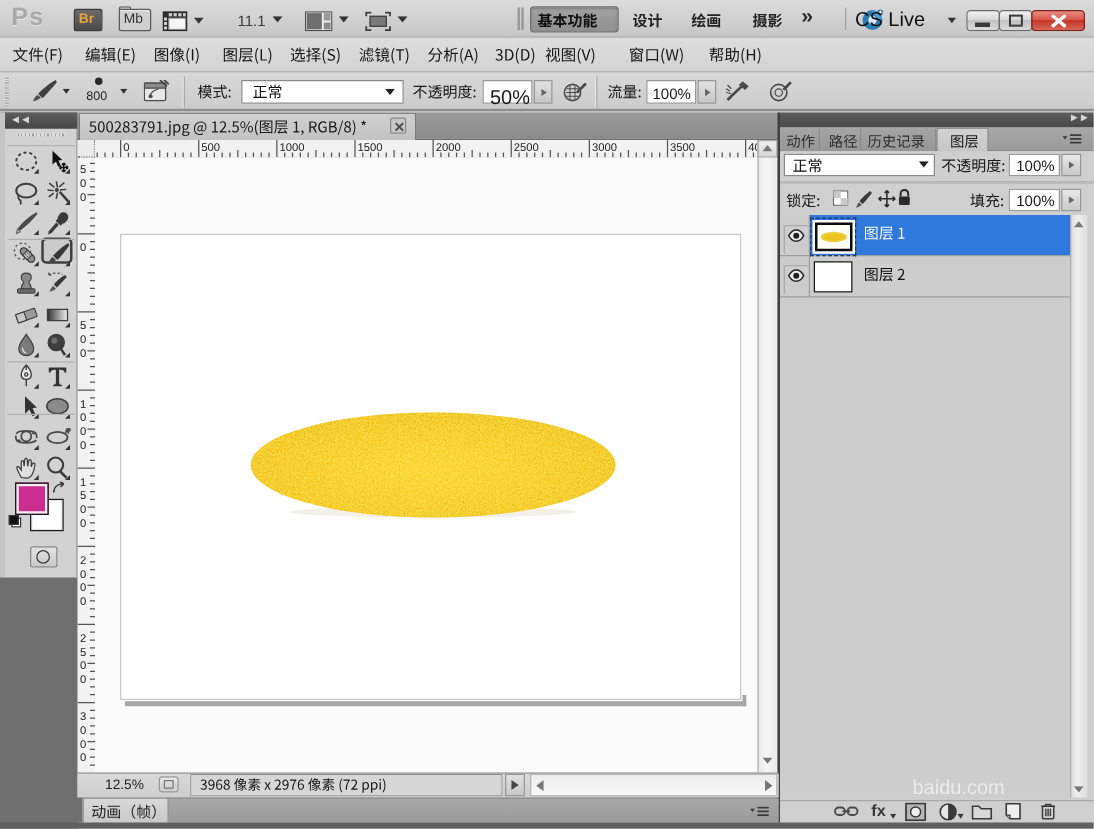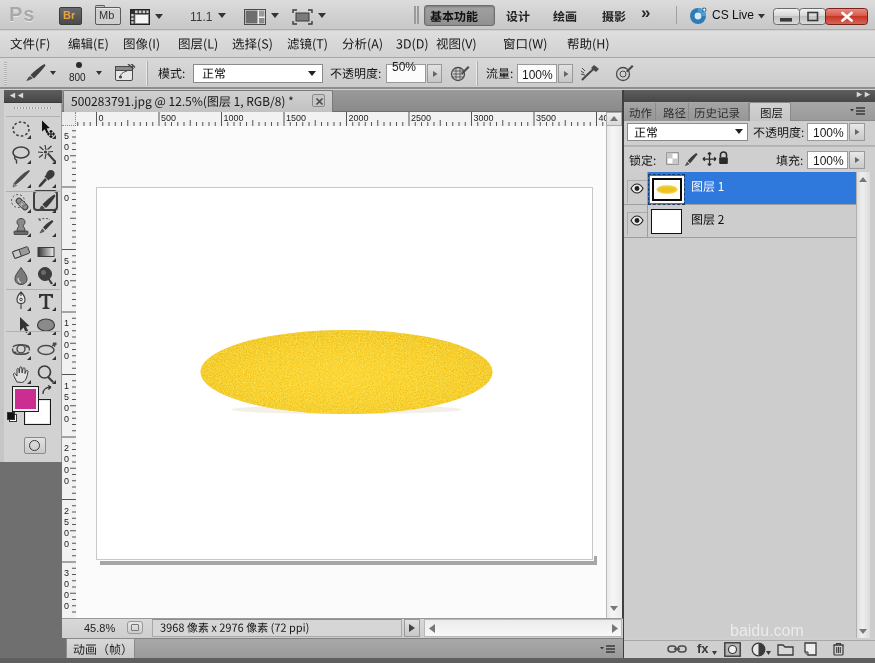--- a/index.html
+++ b/index.html
@@ -78,21 +78,21 @@
       </svg></div>
 <div class="lat" style="left:641px;top:3px;font-size:17px;font-weight:bold;color:#2a2a2a;letter-spacing:-2px">»</div>
 <div class="abs" style="left:676px;top:6px;width:1px;height:18px;background:#a0a0a0"></div>
 <svg class="abs" style="left:689px;top:7px" width="18" height="18" viewBox="0 0 18 18">
 <circle cx="9" cy="9" r="8" fill="#2e7cb4"></circle>
 <circle cx="9" cy="9" r="3.4" fill="#d6e9f5"></circle>
 <path d="M9 1 A8 8 0 0 1 17 9 L13 9 A4.5 4.5 0 0 0 9 4.5 Z" fill="#4a9fd4"></path>
 <circle cx="15.2" cy="2.8" r="2.2" fill="#1b5e8e"></circle>
 <path d="M15.2 0.6 L15.8 2.2 L17.4 2.8 L15.8 3.4 L15.2 5 L14.6 3.4 L13 2.8 L14.6 2.2 Z" fill="#fff"></path>
 </svg>
-<div class="lat" style="left:712px;top:8px;font-size:12px;color:#111">CS Live</div>
+<div class="lat" style="left:684px;top:8px;font-size:16px;color:#111">CS Live</div>
 <svg class="abs" style="left:758px;top:14px" width="8" height="5">
       <path d="M0 0 L7 0 L3.5 4.5 Z" fill="#333"></path>
     </svg>
 <svg class="abs" style="left:773px;top:8px" width="95" height="17" viewBox="0 0 95 17">
 <defs>
 <linearGradient id="wb" x1="0" y1="0" x2="0" y2="1">
           <stop offset="0" stop-color="#f4f4f4"></stop>
           <stop offset="0.45" stop-color="#d8d8d8"></stop>
           <stop offset="0.5" stop-color="#c2c2c2"></stop>
           <stop offset="1" stop-color="#dcdcdc"></stop>
@@ -225,21 +225,21 @@
       <path d="M0 0 L8 0 L4 5 Z" fill="#222"></path>
     </svg>
 <div style="position:absolute;left:330px;top:64px;line-height:0"><svg width="51.3" height="17.4" viewBox="0 0 51.3 17.4" fill="#1a1a1a">
         <path transform="translate(0.00,13.92) scale(0.012000,-0.012000)" d="M559 478C678 398 828 280 899 203L960 261C885 338 733 450 615 526ZM69 770V693H514C415 522 243 353 44 255C60 238 83 208 95 189C234 262 358 365 459 481V-78H540V584C566 619 589 656 610 693H931V770Z"></path>
         <path transform="translate(12.00,13.92) scale(0.012000,-0.012000)" d="M61 765C119 716 187 646 216 597L278 644C246 692 177 760 118 806ZM854 824C736 797 518 780 338 773C345 758 353 734 355 719C430 721 512 725 593 732V655H313V596H547C480 526 377 462 283 431C298 418 318 393 329 377C421 413 523 483 593 561V427H665V564C732 487 831 417 923 381C934 398 954 423 969 436C874 465 773 528 709 596H952V655H665V738C754 747 837 759 903 773ZM392 403V344H508C490 237 446 158 309 115C324 102 343 76 350 60C506 113 558 210 579 344H699C691 312 683 280 674 255H844C835 180 826 147 813 135C805 128 797 127 780 127C763 127 716 128 668 132C678 115 685 91 686 74C736 70 784 70 808 72C835 73 854 78 870 94C892 115 904 166 916 283C917 293 918 311 918 311H756L777 403ZM251 456H56V386H179V83C136 63 90 27 45 -15L95 -80C152 -18 206 34 243 34C265 34 296 5 335 -19C401 -58 484 -68 600 -68C698 -68 867 -63 945 -58C946 -36 958 1 966 20C867 10 715 3 601 3C495 3 411 9 349 46C301 74 278 98 251 100Z"></path>
         <path transform="translate(24.00,13.92) scale(0.012000,-0.012000)" d="M338 451V252H151V451ZM338 519H151V710H338ZM80 779V88H151V182H408V779ZM854 727V554H574V727ZM501 797V441C501 285 484 94 314 -35C330 -46 358 -71 369 -87C484 1 535 122 558 241H854V19C854 1 847 -5 829 -5C812 -6 749 -7 684 -4C695 -25 708 -57 711 -78C798 -78 852 -76 885 -64C917 -52 928 -28 928 19V797ZM854 486V309H568C573 354 574 399 574 440V486Z"></path>
         <path transform="translate(36.00,13.92) scale(0.012000,-0.012000)" d="M386 644V557H225V495H386V329H775V495H937V557H775V644H701V557H458V644ZM701 495V389H458V495ZM757 203C713 151 651 110 579 78C508 111 450 153 408 203ZM239 265V203H369L335 189C376 133 431 86 497 47C403 17 298 -1 192 -10C203 -27 217 -56 222 -74C347 -60 469 -35 576 7C675 -37 792 -65 918 -80C927 -61 946 -31 962 -15C852 -5 749 15 660 46C748 93 821 157 867 243L820 268L807 265ZM473 827C487 801 502 769 513 741H126V468C126 319 119 105 37 -46C56 -52 89 -68 104 -80C188 78 201 309 201 469V670H948V741H598C586 773 566 813 548 845Z"></path>
         <path transform="translate(48.00,13.92) scale(0.012000,-0.012000)" d="M139 390C175 390 205 418 205 460C205 501 175 530 139 530C102 530 73 501 73 460C73 418 102 390 139 390ZM139 -13C175 -13 205 15 205 56C205 98 175 126 139 126C102 126 73 98 73 56C73 15 102 -13 139 -13Z"></path>
       </svg></div>
 <div class="abs" style="left:386px;top:64px;width:40px;height:19px;background:#fcfcfc;border:1px solid #999"></div>
-<div class="lat" style="left:392px;top:60px;font-size:12px">50%</div>
+<div class="lat" style="left:392px;top:70px;font-size:16px">50%</div>
 <div class="abs" style="left:427px;top:64px;width:15px;height:19px;background:linear-gradient(#e2e2e2,#c6c6c6);border:1px solid #999"></div>
 <svg class="abs" style="left:433px;top:71px" width="5" height="6">
       <path d="M0 0 L4.5 3 L0 6 Z" fill="#666"></path>
     </svg>
 <svg class="abs" style="left:450px;top:63px" width="20" height="20" viewBox="0 0 20 20">
 <circle cx="8" cy="11" r="6.5" fill="none" stroke="#4a4a4a" stroke-width="1.3"></circle>
 <path d="M3 8 L13 8 M3 11 L13 11 M3 14 L13 14 M6 5.5 L6 16.5 M10 5.5 L10 16.5" stroke="#4a4a4a" stroke-width="0.8"></path>
 <path d="M11 10 L18 3 L19.5 4.5 L12.5 11.5 Z" fill="#4a4a4a"></path>
 </svg>
 <div class="abs" style="left:477px;top:61px;width:1px;height:25px;background:#aaa;box-shadow:-1px 0 0 #e8e8e8"></div>
@@ -681,21 +681,21 @@
 <div class="abs" style="left:606px;top:112px;width:16px;height:506px;background:linear-gradient(90deg,#e9e9e9,#f6f6f6 40%,#e9e9e9);border-left:1px solid #b8b8b8"></div>
 <svg class="abs" style="left:610px;top:606px" width="9" height="6">
       <path d="M0 0 L8 0 L4 5 Z" fill="#777"></path>
     </svg>
 <div class="abs" style="left:606px;top:112px;width:16px;height:14px;background:linear-gradient(#f0f0f0,#d8d8d8);border:1px solid #aaa"></div>
 <svg class="abs" style="left:610px;top:116px" width="9" height="6">
       <path d="M4 0 L8 5 L0 5 Z" fill="#777"></path>
     </svg>
 <div class="abs" style="left:622px;top:90px;width:2px;height:568px;background:#3f3f3f"></div>
 <div class="abs" style="left:62px;top:618px;width:561px;height:20px;background:linear-gradient(#d8d8d8,#cecece);border-top:1px solid #9a9a9a"></div>
-<div class="lat" style="left:84px;top:622px;font-size:11px;color:#222">45.8%</div>
+<div class="lat" style="left:84px;top:622px;font-size:11px;color:#222">12.5%</div>
 <div class="abs" style="left:127px;top:621px;width:16px;height:13px;background:linear-gradient(#e8e8e8,#cccccc);border:1px solid #999;border-radius:3px"></div>
 <div class="abs" style="left:131px;top:624px;width:8px;height:7px;border:1px solid #777;border-radius:1px"></div>
 <div class="abs" style="left:152px;top:619px;width:250px;height:18px;background:#d6d6d6;border:1px solid #a8a8a8;border-top-color:#8e8e8e"></div>
 <div style="position:absolute;left:160px;top:619px;line-height:0"><svg width="149.4" height="15.9" viewBox="0 0 149.4 15.9" fill="#1a1a1a">
         <path transform="translate(0.00,12.76) scale(0.011000,-0.011000)" d="M263 -13C394 -13 499 65 499 196C499 297 430 361 344 382V387C422 414 474 474 474 563C474 679 384 746 260 746C176 746 111 709 56 659L105 601C147 643 198 672 257 672C334 672 381 626 381 556C381 477 330 416 178 416V346C348 346 406 288 406 199C406 115 345 63 257 63C174 63 119 103 76 147L29 88C77 35 149 -13 263 -13Z"></path>
         <path transform="translate(6.10,12.76) scale(0.011000,-0.011000)" d="M235 -13C372 -13 501 101 501 398C501 631 395 746 254 746C140 746 44 651 44 508C44 357 124 278 246 278C307 278 370 313 415 367C408 140 326 63 232 63C184 63 140 84 108 119L58 62C99 19 155 -13 235 -13ZM414 444C365 374 310 346 261 346C174 346 130 410 130 508C130 609 184 675 255 675C348 675 404 595 414 444Z"></path>
         <path transform="translate(12.21,12.76) scale(0.011000,-0.011000)" d="M301 -13C415 -13 512 83 512 225C512 379 432 455 308 455C251 455 187 422 142 367C146 594 229 671 331 671C375 671 419 649 447 615L499 671C458 715 403 746 327 746C185 746 56 637 56 350C56 108 161 -13 301 -13ZM144 294C192 362 248 387 293 387C382 387 425 324 425 225C425 125 371 59 301 59C209 59 154 142 144 294Z"></path>
         <path transform="translate(18.31,12.76) scale(0.011000,-0.011000)" d="M280 -13C417 -13 509 70 509 176C509 277 450 332 386 369V374C429 408 483 474 483 551C483 664 407 744 282 744C168 744 81 669 81 558C81 481 127 426 180 389V385C113 349 46 280 46 182C46 69 144 -13 280 -13ZM330 398C243 432 164 471 164 558C164 629 213 676 281 676C359 676 405 619 405 546C405 492 379 442 330 398ZM281 55C193 55 127 112 127 190C127 260 169 318 228 356C332 314 422 278 422 179C422 106 366 55 281 55Z"></path>
         <path transform="translate(26.88,12.76) scale(0.011000,-0.011000)" d="M486 710H666C649 681 628 651 607 629H420C444 656 466 683 486 710ZM487 839C445 755 366 649 256 571C272 561 294 539 305 523C324 537 341 552 358 567V413H513C465 371 394 329 287 296C303 283 321 262 330 249C420 278 486 313 534 350C550 335 564 320 577 303C509 242 384 180 287 151C301 139 319 117 329 102C417 134 530 197 604 260C614 241 622 222 628 204C549 123 402 46 278 10C292 -3 311 -27 322 -44C430 -7 555 63 642 141C651 78 640 24 618 3C604 -14 589 -16 569 -16C552 -16 529 -15 503 -12C514 -31 520 -60 521 -77C544 -79 566 -79 584 -79C619 -79 645 -72 670 -45C713 -4 727 104 694 209L743 232C779 123 841 28 921 -23C932 -5 954 21 970 34C893 76 831 162 798 259C837 279 876 301 909 322L858 370C812 337 738 292 675 260C653 307 621 352 577 387L600 413H898V629H685C714 664 743 703 765 741L721 773L707 769H526L559 826ZM425 571H603C598 542 588 507 563 470H425ZM665 571H829V470H637C655 507 663 542 665 571ZM262 836C209 685 122 535 29 437C43 420 65 381 72 363C102 395 131 433 159 473V-77H230V588C270 660 305 738 333 815Z"></path>
         <path transform="translate(37.88,12.76) scale(0.011000,-0.011000)" d="M636 86C721 44 828 -21 880 -64L939 -18C882 26 774 87 691 127ZM293 128C233 72 135 20 46 -15C63 -27 91 -53 104 -66C190 -27 293 36 362 101ZM193 294C211 301 240 305 440 316C349 277 270 248 236 237C176 216 131 204 98 201C104 182 114 149 116 135C143 143 182 148 479 165V8C479 -4 475 -7 458 -8C443 -9 389 -9 327 -7C339 -27 351 -55 355 -77C429 -77 479 -76 510 -65C543 -53 552 -33 552 6V169L801 183C828 160 851 137 867 118L926 159C884 206 797 271 728 315L673 279C694 265 717 249 739 233L328 213C466 258 606 316 740 388L688 436C651 415 610 394 569 374L337 362C391 385 444 412 495 444L471 463H950V523H536V588H844V645H536V709H903V767H536V841H461V767H105V709H461V645H160V588H461V523H54V463H406C340 421 267 388 243 378C215 367 193 360 173 358C180 340 190 308 193 294Z"></path>

